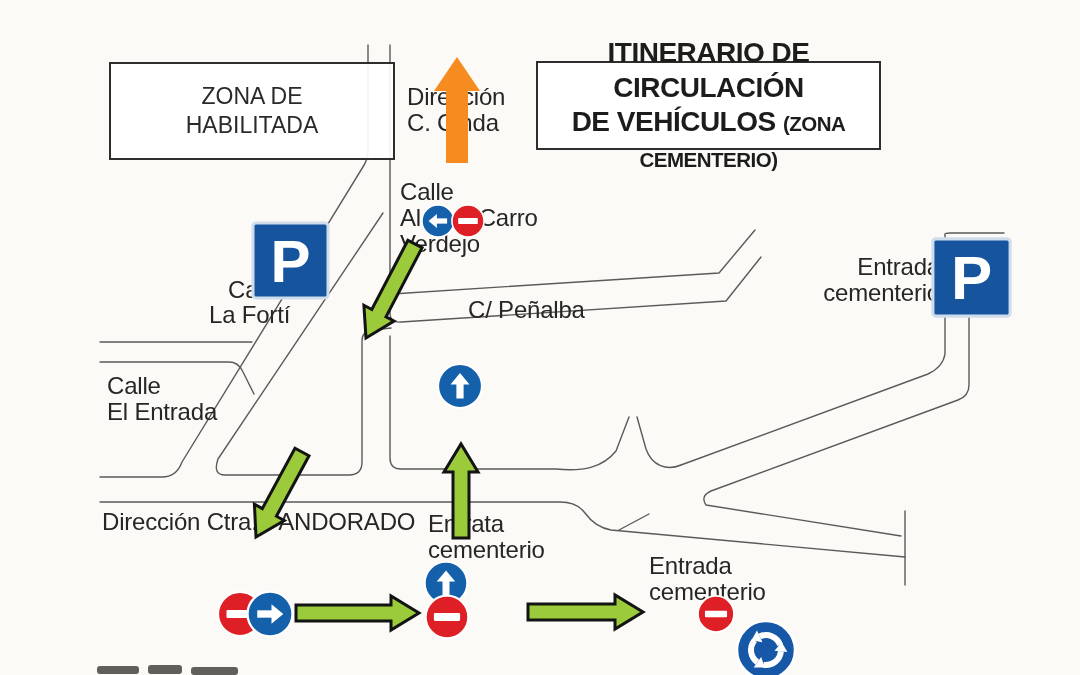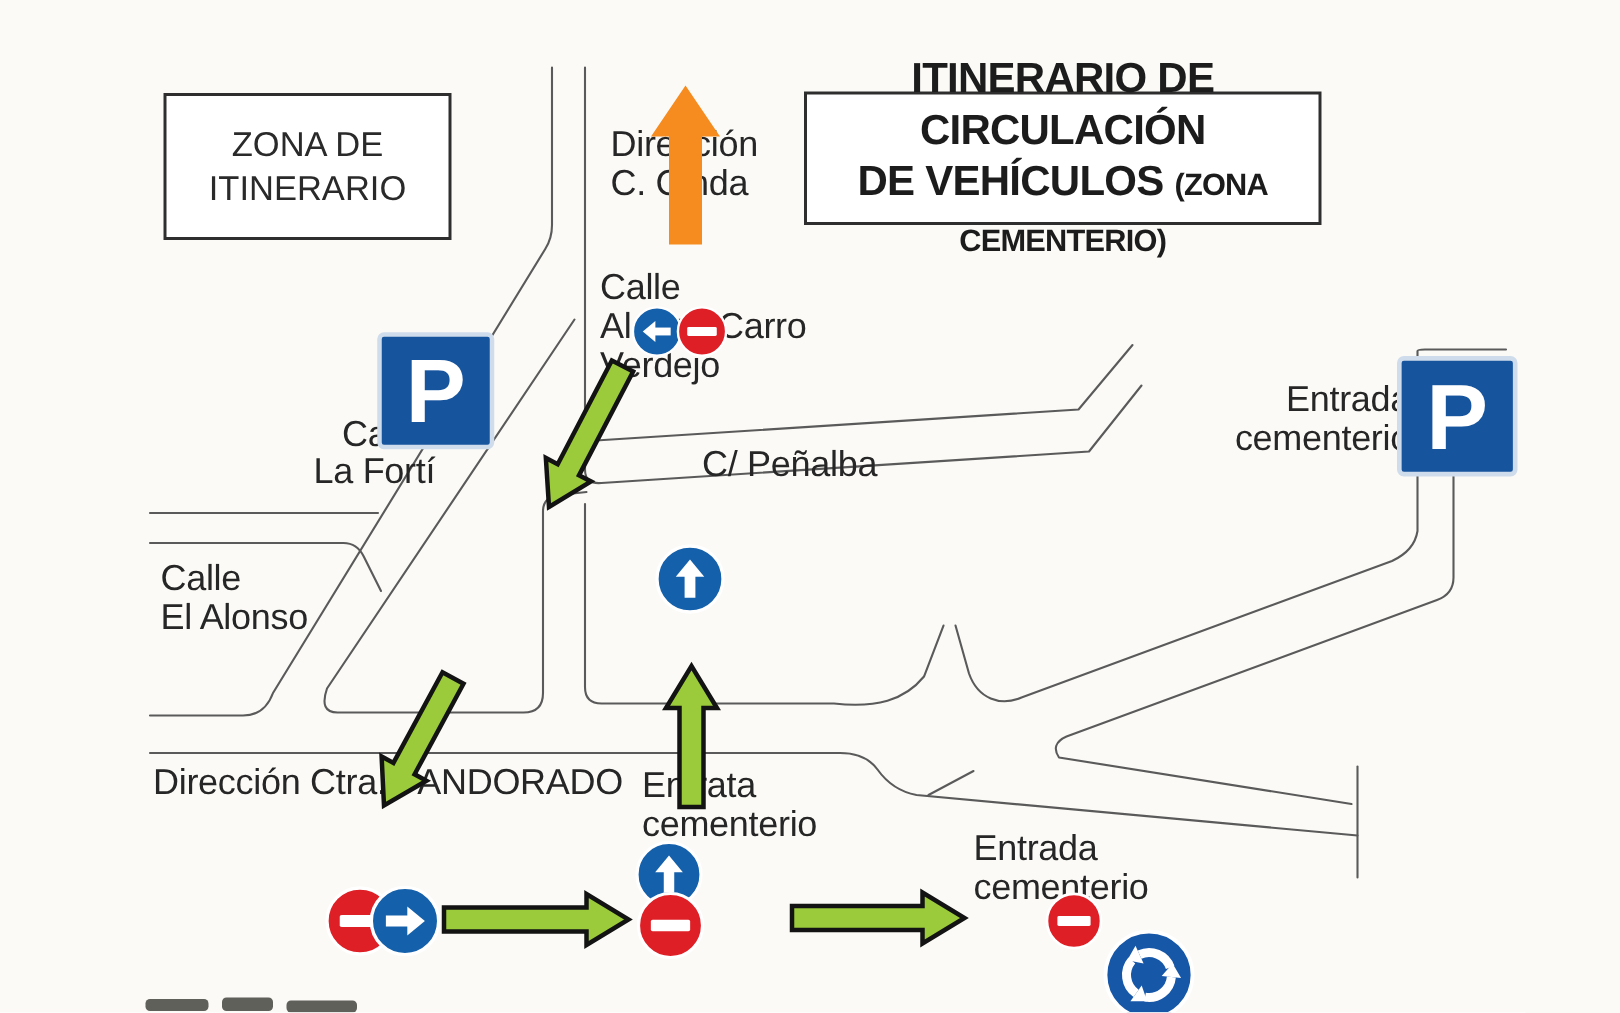--- a/index.html
+++ b/index.html
@@ -2,21 +2,21 @@
 <html><head>
 <meta charset="utf-8">
 <style>
   *{margin:0;padding:0;box-sizing:border-box}
   html,body{width:1080px;height:675px;background:#fff;font-family:"Liberation Sans",sans-serif;}
   #stage{position:relative;width:1080px;height:675px;background:#fbfaf6;overflow:hidden}
   svg.layer{position:absolute;left:0;top:0}
   .lbl{position:absolute;font-size:24px;line-height:26px;color:#262626;letter-spacing:-0.2px;white-space:nowrap}
   .ln{display:block}
   .box{position:absolute;border:2px solid #2e2e2e;background:rgba(255,255,255,0.92);display:flex;flex-direction:column;justify-content:center;text-align:center}
-  #zona-box{left:109px;top:62px;width:192px;height:98px;font-size:23px;line-height:29px;color:#2a2a2a}
+  #zona-box{left:109px;top:62px;width:286px;height:98px;font-size:23px;line-height:29px;color:#2a2a2a}
   #title-box{left:536px;top:61px;width:345px;height:89px;color:#1c1c1c}
   #title-box .t1{font-weight:bold;font-size:28px;line-height:35px;letter-spacing:-0.5px}
   #title-box .t2{font-weight:bold;font-size:28px;line-height:34px;letter-spacing:-0.5px}
   #title-box .suffix{font-size:20.5px;font-weight:bold}
 </style>
 </head>
 <body>
 
 <div id="stage">
 
@@ -65,21 +65,21 @@
     <span class="ln">C/ Peñalba</span>
   </div>
 
   <div class="lbl" style="right:140px;top:254px;text-align:right">
     <span class="ln">Entrada</span>
     <span class="ln">cementerio</span>
   </div>
 
   <div class="lbl" style="left:107px;top:373px">
     <span class="ln">Calle</span>
-    <span class="ln">El Alonso</span>
+    <span class="ln">El Entrada</span>
   </div>
 
   <div class="lbl" style="left:102px;top:509px">
     <span class="ln">Dirección Ctra. PANDORADO</span>
   </div>
 
   <div class="lbl" style="left:428px;top:511px">
     <span class="ln">Entrata</span>
     <span class="ln">cementerio</span>
   </div>
@@ -134,21 +134,21 @@
         <circle r="29" fill="#1757a8" stroke="#ffffff" stroke-width="2.5"></circle>
         <use href="#ra-arm"></use>
         <use href="#ra-arm" transform="rotate(120)"></use>
         <use href="#ra-arm" transform="rotate(240)"></use>
       </g>
     </g>
   </svg>
 
   <div class="box" id="zona-box">
     <span>ZONA DE</span>
-    <span>ITINERARIO</span>
+    <span>HABILITADA</span>
   </div>
 
   <div class="box" id="title-box">
     <span class="t1">ITINERARIO DE CIRCULACIÓN</span>
     <span class="t2">
       <span>DE VEHÍCULOS</span>
       <span class="suffix"> <span>(ZONA CEMENTERIO)</span></span>
     </span>
   </div>
 

